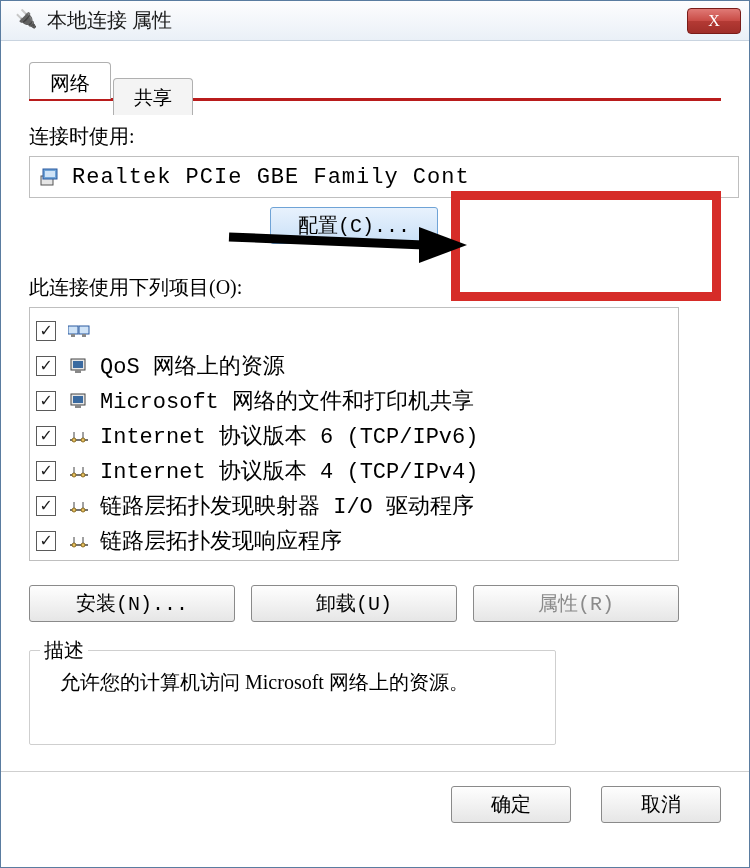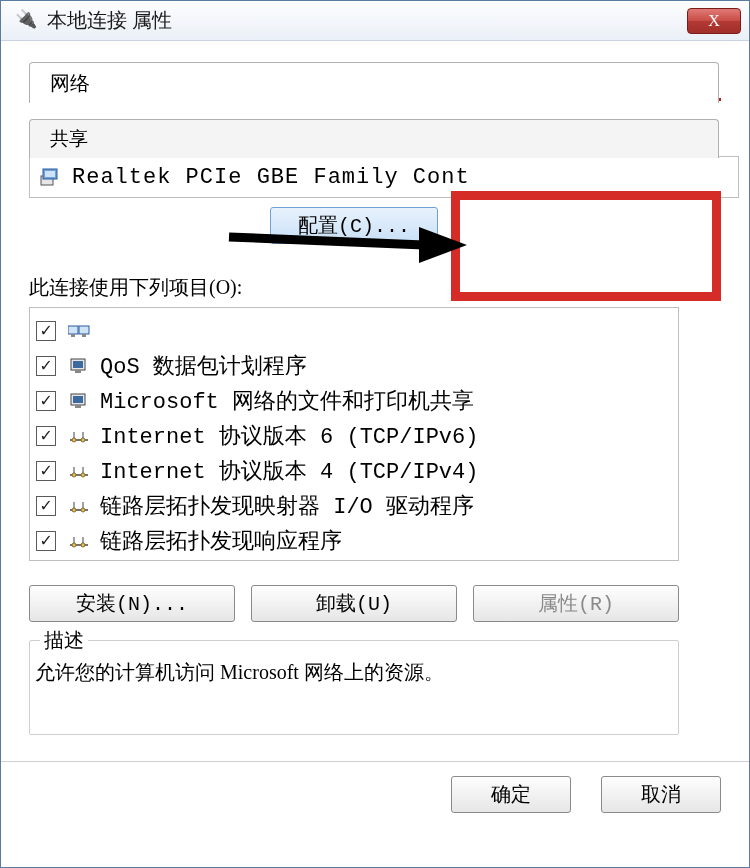--- a/index.html
+++ b/index.html
@@ -4,21 +4,21 @@
 <style>
   * { box-sizing: border-box; margin: 0; padding: 0; }
   body { font-family: "SimSun", "宋体", serif; background: #f0f0f0; width: 750px; height: 868px; overflow: hidden; }
   .window { width: 750px; height: 868px; background: #fff; border: 1px solid #5a7ca0; box-shadow: 0 2px 8px rgba(0,0,0,0.2); position: relative; }
   .titlebar { height: 40px; background: linear-gradient(to bottom, #fdfdfe, #eaf0f7); border-bottom: 1px solid #c9d4e0; display: flex; align-items: center; padding: 0 8px; }
   .titlebar-icon { width: 18px; height: 26px; margin-right: 14px; margin-left: 6px; display: inline-block; position: relative; }
   .titlebar-icon::before { content: "🔌"; font-size: 18px; color: #2a6aa0; }
   .title-text { font-size: 20px; color: #1a1a1a; font-family: "SimSun", serif; }
   .close-btn { margin-left: auto; width: 54px; height: 26px; background: linear-gradient(to bottom, #e07a76, #c84b45 50%, #b43a34 50%, #a02e29); border: 1px solid #7a1c18; border-radius: 4px; color: #fff; font-size: 16px; display: flex; align-items: center; justify-content: center; cursor: pointer; }
   .content { padding: 20px 28px 0 28px; }
-  .tabs { display: flex; border-bottom: 3px solid #b91c1c; height: 40px; flex-direction: column; }
+  .tabs { display: flex; border-bottom: 3px solid #b91c1c; height: 40px; }
   .tab { padding: 7px 20px 6px; background: #fff; border: 1px solid #b0b0b0; border-bottom: none; border-radius: 4px 4px 0 0; margin-right: 2px; font-size: 20px; cursor: pointer; position: relative; }
   .tab.active { background: #fff; top: 1px; }
   .tab.inactive { background: #f4f4f4; top: 17px; font-size: 19px; padding-top: 6px; }
   .tab-body { border: none; padding-top: 22px; }
   .section-label { font-size: 20px; margin-bottom: 6px; }
   .device-box { border: 1px solid #bfbfbf; background: #fff; padding: 6px 10px; display: flex; align-items: center; height: 42px; width: 710px; font-family: "Courier New", "SimSun", monospace; font-size: 22px; letter-spacing: 1px; margin-bottom: 2px;}
   .device-icon { width: 22px; height: 22px; margin-right: 10px; display: inline-flex; align-items: center; justify-content: center; }
   .device-icon svg { width: 22px; height: 22px; }
   .configure-row { display: flex; justify-content: center; width: 650px; margin-top: 4px; height: 46px; align-items: center;}
   .btn { border: 1px solid #8a8a8a; background: linear-gradient(to bottom, #fefefe, #e6e6e6); padding: 4px 18px; font-size: 20px; font-family: "SimSun","Courier New", monospace; cursor: pointer; border-radius: 3px; }
@@ -26,21 +26,21 @@
   .list-label { font-size: 20px; margin-top: 26px; margin-bottom: 6px; }
   .items-box { border: 1px solid #bfbfbf; background: #fff; width: 650px; height: 254px; padding: 5px 6px; overflow: hidden; }
   .item-row { display: flex; align-items: center; height: 35px; font-family: "SimSun","Courier New", monospace; font-size: 22px; }
   .cb { width: 20px; height: 20px; margin-right: 12px; border: 1px solid #5a5a5a; background: #fff; display: inline-flex; align-items: center; justify-content: center; cursor: pointer; }
   .cb.checked::after { content: "✓"; font-size: 18px; color: #1a1a1a; line-height: 1; }
   .proto-icon { width: 22px; height: 20px; margin-right: 10px; display: inline-flex; align-items: center; justify-content: center; font-size: 14px; }
   .item-label.highlighted { background: #b8cde5; padding: 0 4px; }
   .btn-row { display: flex; gap: 16px; width: 650px; margin-top: 24px; }
   .btn-row .btn { flex: 1; min-height: 36px; }
   .btn.disabled { color: #8a8a8a; cursor: default; }
-  .desc-group { width: 650px; margin-top: 18px; border: 1px solid #cfcfcf; border-radius: 2px; padding: 12px 5px 20px; min-height: 95px; position: relative; }
+  .desc-group { width: 527px; margin-top: 28px; border: 1px solid #cfcfcf; border-radius: 2px; padding: 12px 30px 20px; min-height: 95px; position: relative; }
   .desc-legend { position: absolute; top: -14px; left: 10px; background: #fff; padding: 0 4px; font-size: 20px; }
   .desc-text { font-size: 20px; line-height: 1.5; margin-top: 4px; }
   .dialog-buttons { border-top: 1px solid #cfcfcf; margin-top: 26px; padding: 14px 28px; display: flex; justify-content: flex-end; gap: 30px; }
   .dialog-buttons .btn { min-width: 120px; min-height: 34px; }
   .red-highlight { position: absolute; border: 9px solid #d62c28; width: 270px; height: 110px; top: 190px; left: 450px; pointer-events: none; }
   .arrow { position: absolute; top: 222px; left: 228px; width: 240px; height: 40px; pointer-events: none; }
   .arrow svg { width: 240px; height: 40px; overflow: visible; }
 </style>
 </head>
 <body>
@@ -91,21 +91,21 @@
         </div>
         <div class="item-row">
           <span class="cb checked"></span>
           <span class="proto-icon">
               <svg width="22" height="18" viewBox="0 0 22 18">
                 <rect x="3" y="2" width="14" height="11" fill="#e6e6e6" stroke="#444"></rect>
                 <rect x="5" y="4" width="10" height="7" fill="#3a6aa0"></rect>
                 <rect x="7" y="13" width="6" height="3" fill="#888"></rect>
               </svg>
             </span>
-          <span class="item-label">QoS 数据包计划程序</span>
+          <span class="item-label">QoS 网络上的资源</span>
         </div>
         <div class="item-row">
           <span class="cb checked"></span>
           <span class="proto-icon">
               <svg width="22" height="18" viewBox="0 0 22 18">
                 <rect x="3" y="2" width="14" height="11" fill="#e6e6e6" stroke="#444"></rect>
                 <rect x="5" y="4" width="10" height="7" fill="#3a6aa0"></rect>
                 <rect x="7" y="13" width="6" height="3" fill="#888"></rect>
               </svg>
             </span>

